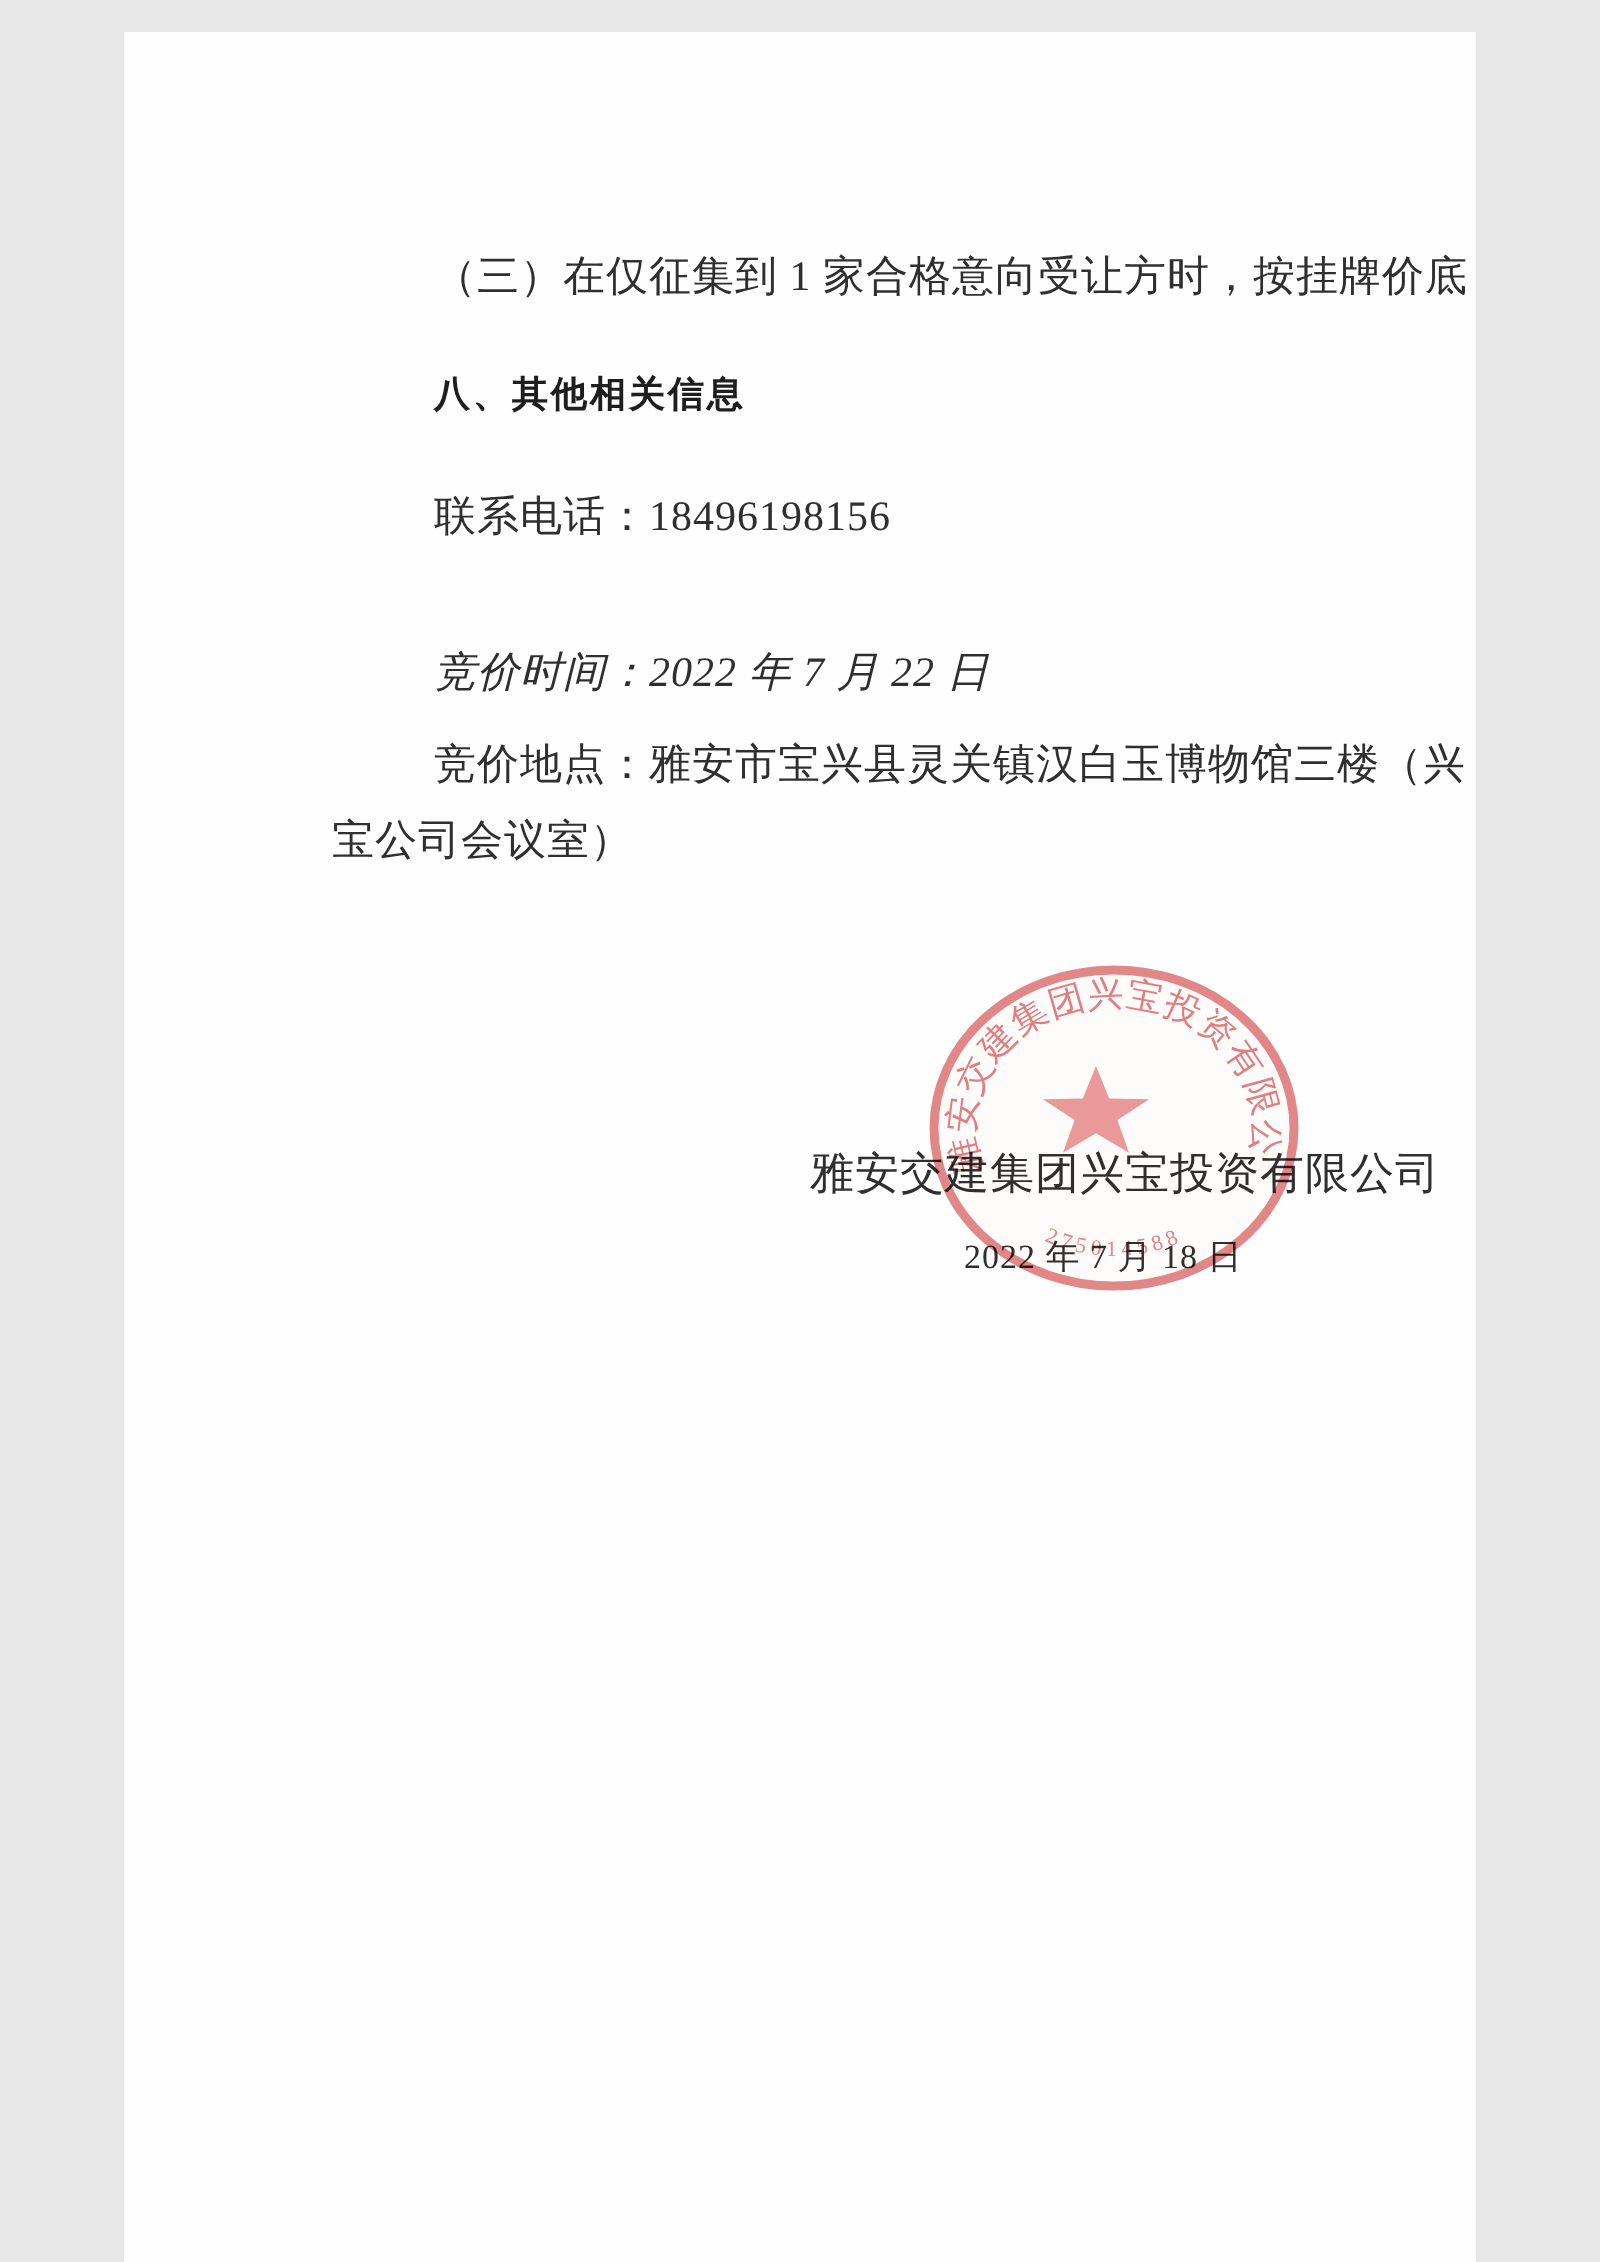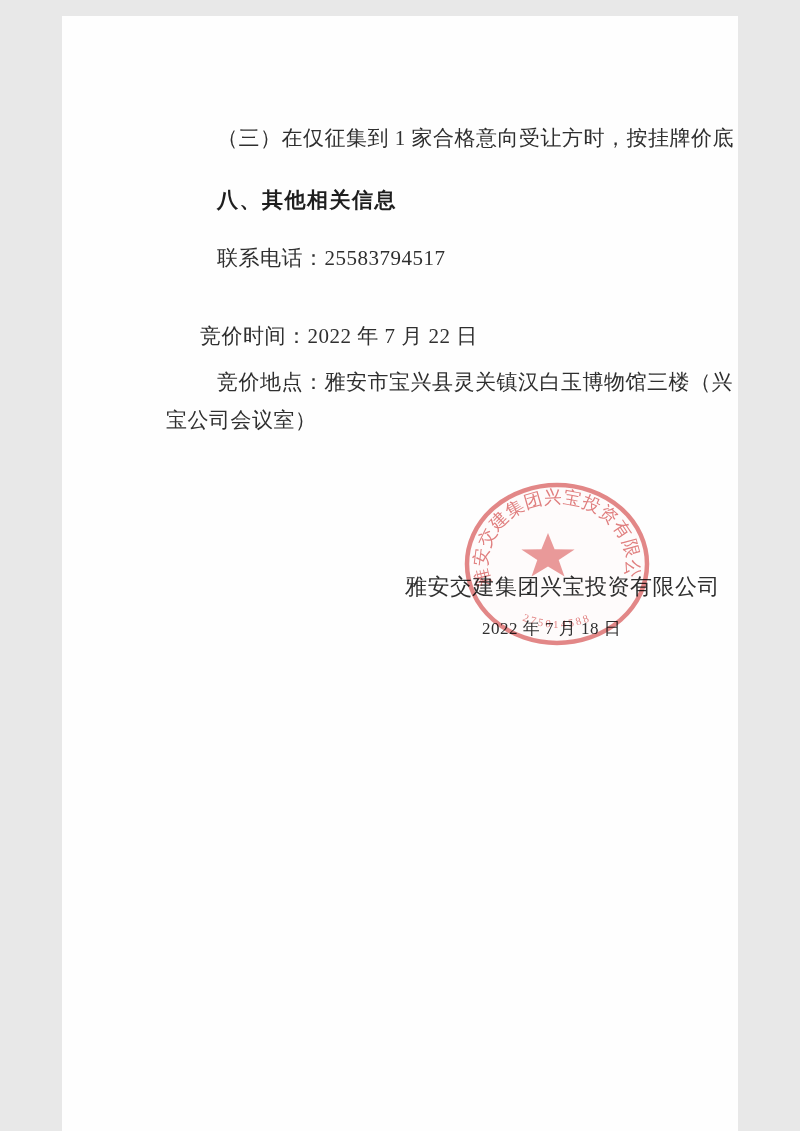--- a/index.html
+++ b/index.html
@@ -18,28 +18,28 @@
     letter-spacing:0.5px;
     white-space:pre;
     line-height:1.2;
   }
   .l1 { left:155px; top:110px; }
   .l2 { left:104px; top:143px; }
   .l3 {
     left:155px; top:171px;
     font-family:"Liberation Sans", sans-serif;
     font-weight:700;
-    font-size:21px;
+    font-size:18px;
     letter-spacing:1.5px;
     color:#1e1e1e;
   }
   .l4 { left:155px; top:202px; }
   .l5 { left:155px; top:230px; }
   .l6 { left:155px; top:260px; }
-  .l7 { left:138px; top:308px; }
+  .l7 { left:155px; top:308px;font-style:italic; }
   .l8 { left:155px; top:354px; }
   .l9 { left:104px; top:392px; }
 
   .sig-company {
     position:absolute;
     left:343px; top:556px;
     font-size:22px;
     letter-spacing:0.5px;
     white-space:pre;
     z-index:2;
@@ -65,21 +65,21 @@
     font-family:"Liberation Serif", serif;
   }
 </style>
 </head>
 <body>
 
 <div class="page">
 
   <div class="line l1">（三）在仅征集到 1 家合格意向受让方时，按挂牌价底</div>
   <div class="line l3">八、其他相关信息</div>
-  <div class="line l5">联系电话：25583794517</div>
+  <div class="line l5">联系电话：18496198156</div>
   <div class="line l7">竞价时间：2022 年 7 月 22 日</div>
   <div class="line l8">竞价地点：雅安市宝兴县灵关镇汉白玉博物馆三楼（兴</div>
   <div class="line l9">宝公司会议室）</div>
 
   <div class="sig-company">雅安交建集团兴宝投资有限公司</div>
   <div class="sig-date">2022 年 7 月 18 日</div>
 
   <svg class="seal" viewBox="0 0 194 170" aria-hidden="true">
     <defs>
       <path id="sealArcTop" d="M 31.2 105.9 A 70 61 0 1 1 162.8 105.9" fill="none"></path>

